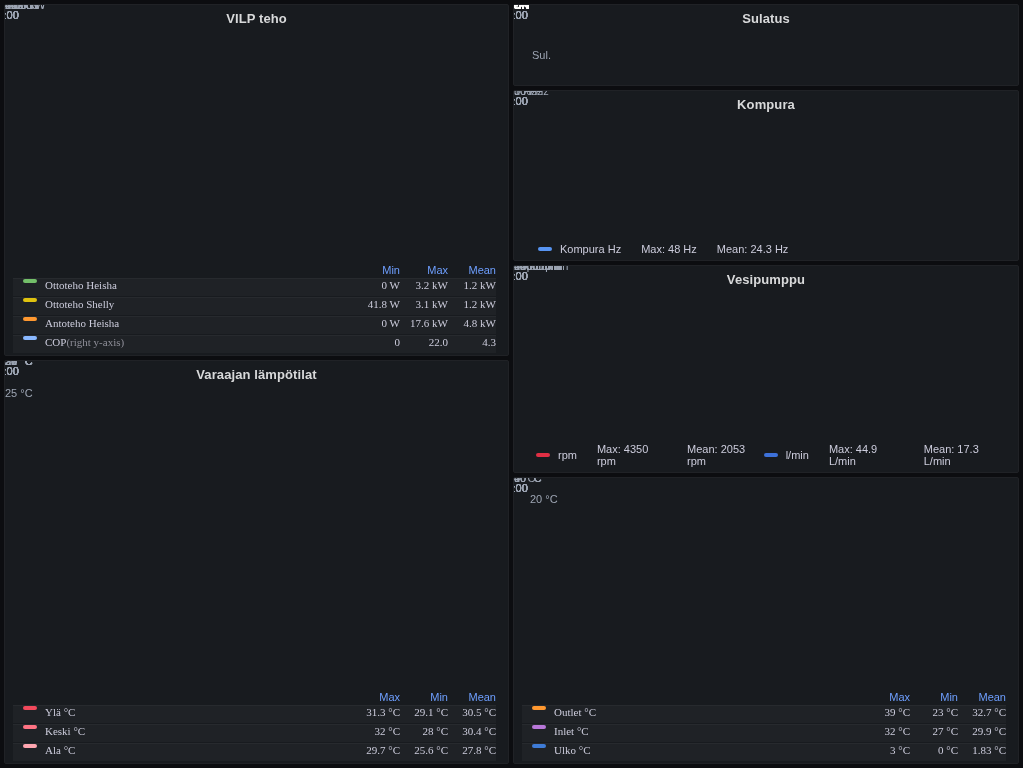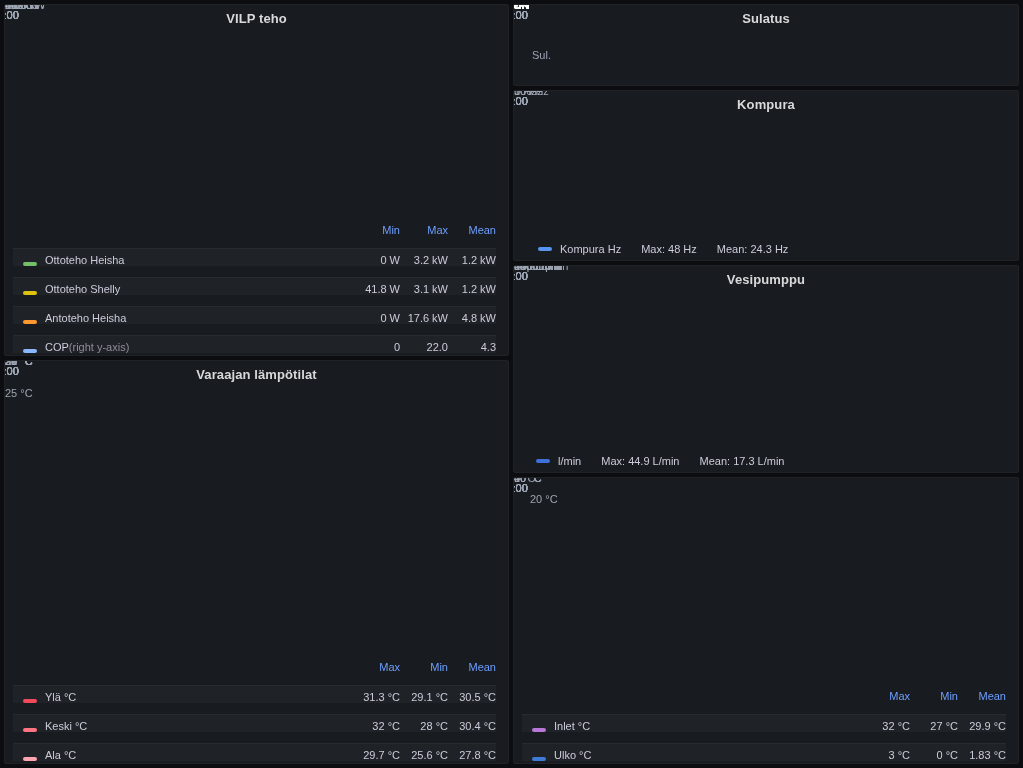--- a/index.html
+++ b/index.html
@@ -16,21 +16,21 @@
   .plot-area{position:absolute;}
   .plot-area svg{display:block;position:absolute;left:0;top:0;}
   .tick{position:absolute;font-size:11px;color:#9da5b3;line-height:12px;white-space:nowrap;}
   .seg{position:absolute;top:0;height:100%;}
   .segl{position:absolute;top:50%;transform:translateY(-50%);font-size:11px;font-weight:bold;color:#fff;z-index:2;}
   .sul-label{position:absolute;left:18px;top:44px;font-size:11px;color:#9da5b3;z-index:2;}
   .ltable{position:absolute;left:8px;right:12px;bottom:2px;z-index:4;font-size:11px;color:#ccccdc;}
   .lhead{display:flex;align-items:center;height:15px;margin-bottom:1px;}
   .lhead .sp{flex:1;}
   .lh{width:48px;text-align:right;color:#6e9fff;font-weight:400;}
-  .lrow{display:flex;align-items:flex-end;height:17px;margin-top:11px;background:rgba(255,255,255,0.03);border-top:1px solid rgba(255,255,255,0.04);cursor:pointer;}
+  .lrow{display:flex;align-items:flex-start;height:17px;margin-top:1px;background:rgba(255,255,255,0.03);border-top:1px solid rgba(255,255,255,0.04);cursor:pointer;font-family:Liberation Serif, serif;}
   .chip{width:14px;height:4px;border-radius:2px;margin:0 8px 0 10px;flex:none;}
   .llabel{color:#ccccdc;}
   .lsub{color:#8e8e98;}
   .lrow .sp{flex:1;}
   .lv{width:48px;text-align:right;color:#ccccdc;}
   .linline{position:absolute;display:flex;align-items:center;z-index:4;font-size:11px;color:#ccccdc;}
   .p3 .linline{left:24px;bottom:5px;gap:0;}
   .p4 .linline{left:22px;right:13px;bottom:5px;justify-content:space-between;}
   .litem{display:flex;align-items:center;cursor:pointer;}
   .litem .chip{margin:0 8px 0 0;}
@@ -241,20 +241,26 @@
         <span class="tick" style="left: 0px; top: -6px; text-align: right;">4000 rpm</span>
         <span class="tick" style="left: 6px; top: -6px;">8 L/min</span>
         <span class="tick" style="left: 6px; top: -6px;">20 L/min</span>
         <span class="tick" style="left: 6px; top: -6px;">40 L/min</span>
         <span class="tick" style="left: 6px; top: -6px;">60 L/min</span>
         <span class="tick" style="left: 6px; top: -6px;">80 L/min</span>
         <span class="tick" style="left: 6px; top: -6px;">100 L/min</span>
       </div>
     <div class="linline">
         <span class="litem">
+          <span class="chip" style="background: rgb(224, 47, 68);"></span>
+          <span>rpm</span>
+          <span class="lstat">Max: 4350 rpm</span>
+          <span class="lstat">Mean: 2053 rpm</span>
+        </span>
+        <span class="litem">
           <span class="chip" style="background: rgb(61, 113, 217);"></span>
           <span>l/min</span>
           <span class="lstat">Max: 44.9 L/min</span>
           <span class="lstat">Mean: 17.3 L/min</span>
         </span>
       </div>
   </section>
 
   <section class="panel p5">
     <h2 class="ptitle">Varaajan lämpötilat</h2>
@@ -366,20 +372,28 @@
         <span class="tick" style="left: 0px; top: -6px; text-align: right;">40 °C</span>
       </div>
     <div class="ltable">
         <div class="lhead">
           <span class="sp"></span>
           <span class="lh">Max</span>
           <span class="lh">Min</span>
           <span class="lh">Mean</span>
         </div>
         <div class="lrow">
+          <span class="chip" style="background: rgb(255, 152, 48);"></span>
+          <span class="llabel">Outlet °C</span>
+          <span class="sp"></span>
+          <span class="lv">39 °C</span>
+          <span class="lv">23 °C</span>
+          <span class="lv">32.7 °C</span>
+        </div>
+        <div class="lrow">
           <span class="chip" style="background: rgb(184, 119, 217);"></span>
           <span class="llabel">Inlet °C</span>
           <span class="sp"></span>
           <span class="lv">32 °C</span>
           <span class="lv">27 °C</span>
           <span class="lv">29.9 °C</span>
         </div>
         <div class="lrow">
           <span class="chip" style="background: rgb(62, 123, 214);"></span>
           <span class="llabel">Ulko °C</span>

